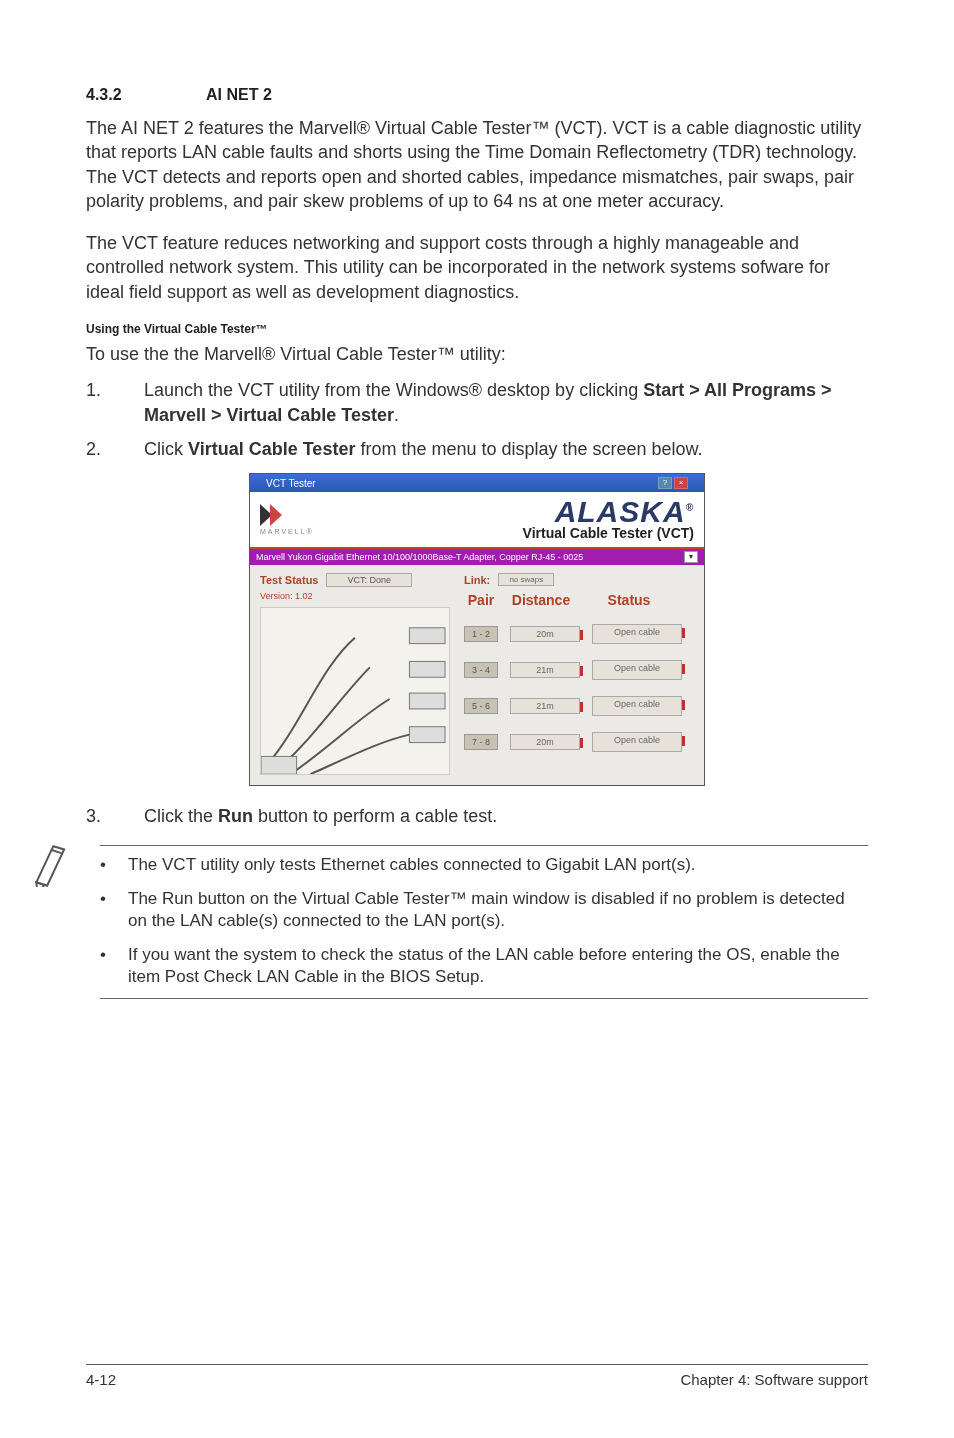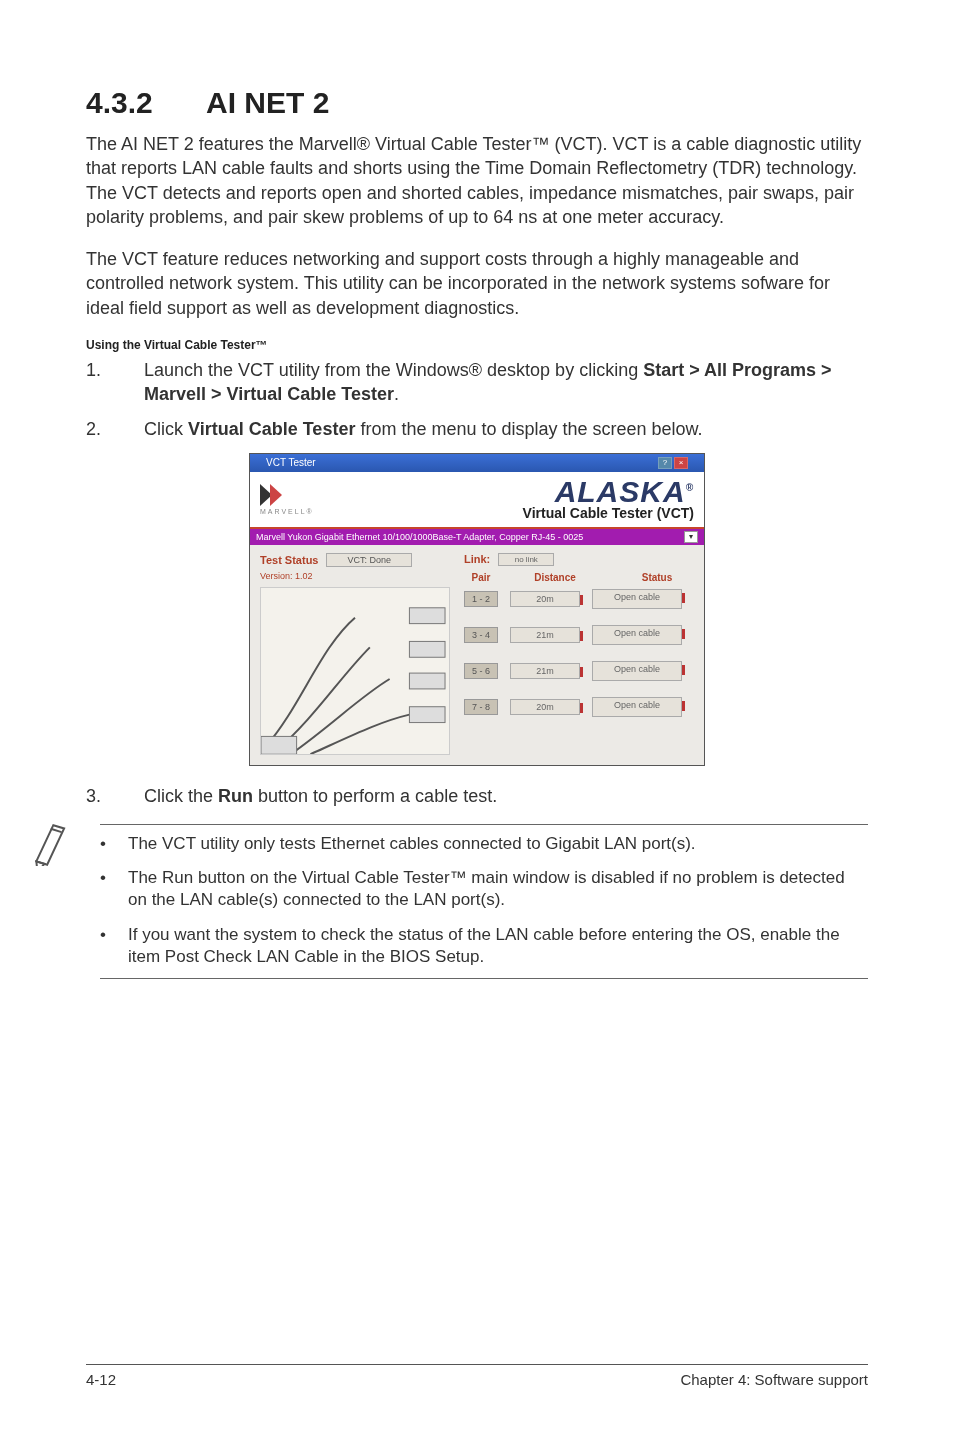--- a/index.html
+++ b/index.html
@@ -1,18 +1,18 @@
 <!DOCTYPE html>
 <html><head>
   <meta charset="utf-8">
   <style>
     * { box-sizing: border-box; margin: 0; padding: 0; }
     html, body { width: 954px; height: 1438px; background: #fff; font-family: Arial, Helvetica, sans-serif; color: #333; }
     .page { padding: 86px 86px 0 86px; position: relative; height: 1438px; }
-    h2.section-title { font-size: 30px; font-weight: bold; color: #222; margin-bottom: 12px; }
+    h2.section-title { font-size: 16px; font-weight: bold; color: #222; margin-bottom: 12px; }
     h2.section-title .num { display: inline-block; width: 120px; }
     p.body { font-size: 18px; line-height: 1.35; color: #333; margin-bottom: 18px; }
     h3.subhead { font-size: 12px; font-weight: bold; color: #222; margin-top: 6px; margin-bottom: 6px; }
     ol.steps { list-style: none; padding-left: 0; margin-bottom: 12px; }
     ol.steps > li { display: flex; gap: 30px; font-size: 18px; line-height: 1.35; margin-bottom: 10px; }
     ol.steps > li .n { flex: 0 0 28px; }
     ol.steps > li .t { flex: 1; }
     .bold { font-weight: bold; }
     .screenshot-wrap { display: flex; justify-content: center; margin: 10px 0 18px 0; }
     .vct-window { width: 456px; border: 1px solid #555; background: #eceae6; font-family: Tahoma, Arial, sans-serif; }
@@ -37,21 +37,21 @@
     .vct-left .row1 { display: flex; gap: 8px; align-items: center; margin-bottom: 4px; }
     .vct-left .lbl { font-size: 11px; color: #b04028; font-weight: bold; }
     .vct-left .btn-sm { background: #e6e2da; border: 1px solid #aaa; font-size: 9px; padding: 1px 20px; color: #555; }
     .vct-left .ver { font-size: 9px; color: #b04028; margin-bottom: 6px; }
     .vct-left .cable-img { width: 190px; height: 168px; background: #f4f2ec; border: 1px solid #ccc; position: relative; overflow: hidden; }
     .vct-left .cable-img svg { position: absolute; inset: 0; }
     .vct-right { flex: 1; }
     .vct-right .hdr { display: flex; gap: 8px; align-items: center; margin-bottom: 6px; }
     .vct-right .hdr .lbl { font-size: 11px; color: #b04028; font-weight: bold; }
     .vct-right .hdr .val { background: #e6e2da; border: 1px solid #aaa; font-size: 8px; padding: 1px 10px; color: #666; min-width: 56px; text-align: center; }
-    .vct-right .cols { display: flex; gap: 22px; font-size: 10px; color: #b04028; font-weight: bold; margin-bottom: 6px; }
+    .vct-right .cols { display: flex; gap: 8px; font-size: 14px; color: #b04028; font-weight: bold; margin-bottom: 16px; }
     .vct-right .cols span:nth-child(1){ width: 34px; text-align: center;}
     .vct-right .cols span:nth-child(2){ width: 70px; text-align: center;}
     .vct-right .cols span:nth-child(3){ width: 90px; text-align: center;}
     .vct-right .drow { display: flex; gap: 12px; align-items: center; margin-bottom: 16px; }
     .vct-right .drow .pair { width: 34px; height: 16px; background: #c8c2b4; border: 1px solid #999; font-size: 9px; text-align: center; line-height: 14px; color: #555; }
     .vct-right .drow .dist { width: 70px; height: 16px; background: #e6e2da; border: 1px solid #aaa; font-size: 9px; text-align: center; line-height: 14px; color: #666; position: relative; }
     .vct-right .drow .dist::after, .vct-right .drow .stat::after { content: ""; position: absolute; right: -4px; top: 3px; width: 3px; height: 10px; background: #b33; }
     .vct-right .drow .stat { width: 90px; height: 20px; background: #e6e2da; border: 1px solid #aaa; font-size: 9px; text-align: center; line-height: 14px; color: #666; position: relative; }
     .vct-footer { display: flex; justify-content: space-between; padding: 6px 10px 10px 10px; }
     .vct-footer .left { }
@@ -74,20 +74,21 @@
 <div class="page">
 
   <h2 class="section-title">
     <span class="num">4.3.2</span><span>AI NET 2</span>
   </h2>
 
   <p class="body">The AI NET 2 features the Marvell® Virtual Cable Tester™ (VCT). VCT is a cable diagnostic utility that reports LAN cable faults and shorts using the Time Domain Reflectometry (TDR) technology. The VCT detects and reports open and shorted cables, impedance mismatches, pair swaps, pair polarity problems, and pair skew problems of up to 64 ns at one meter accuracy.</p>
   <p class="body">The VCT feature reduces networking and support costs through a highly manageable and controlled network system. This utility can be incorporated in the network systems sofware for ideal field support as well as development diagnostics.</p>
 
   <h3 class="subhead">Using the Virtual Cable Tester™</h3>
+  <p class="body" style="margin-bottom:12px">To use the the Marvell® Virtual Cable Tester™ utility:</p>
 
   <ol class="steps">
     <li>
       <span class="n">1.</span>
       <span class="t"><span>Launch the VCT utility from the Windows® desktop by clicking </span><span class="bold">Start &gt; All Programs &gt; Marvell &gt; Virtual Cable Tester</span><span>.</span></span>
     </li>
     <li>
       <span class="n">2.</span>
       <span class="t"><span>Click </span><span class="bold">Virtual Cable Tester</span><span> from the menu to display the screen below.</span></span>
     </li>
@@ -137,21 +138,21 @@
                 <rect x="150" y="54" width="36" height="16"></rect>
                 <rect x="150" y="86" width="36" height="16"></rect>
                 <rect x="150" y="120" width="36" height="16"></rect>
               </g>
             </svg>
           </div>
         </div>
         <div class="vct-right">
           <div class="hdr">
             <span class="lbl">Link:</span>
-            <span class="val">no link</span>
+            <span class="val">no swaps</span>
           </div>
           <div class="cols">
             <span>Pair</span>
             <span>Distance</span>
             <span>Status</span>
           </div>
           <div class="drow">
             <span class="pair">1 - 2</span>
             <span class="dist">20m</span>
             <span class="stat">Open cable</span>

